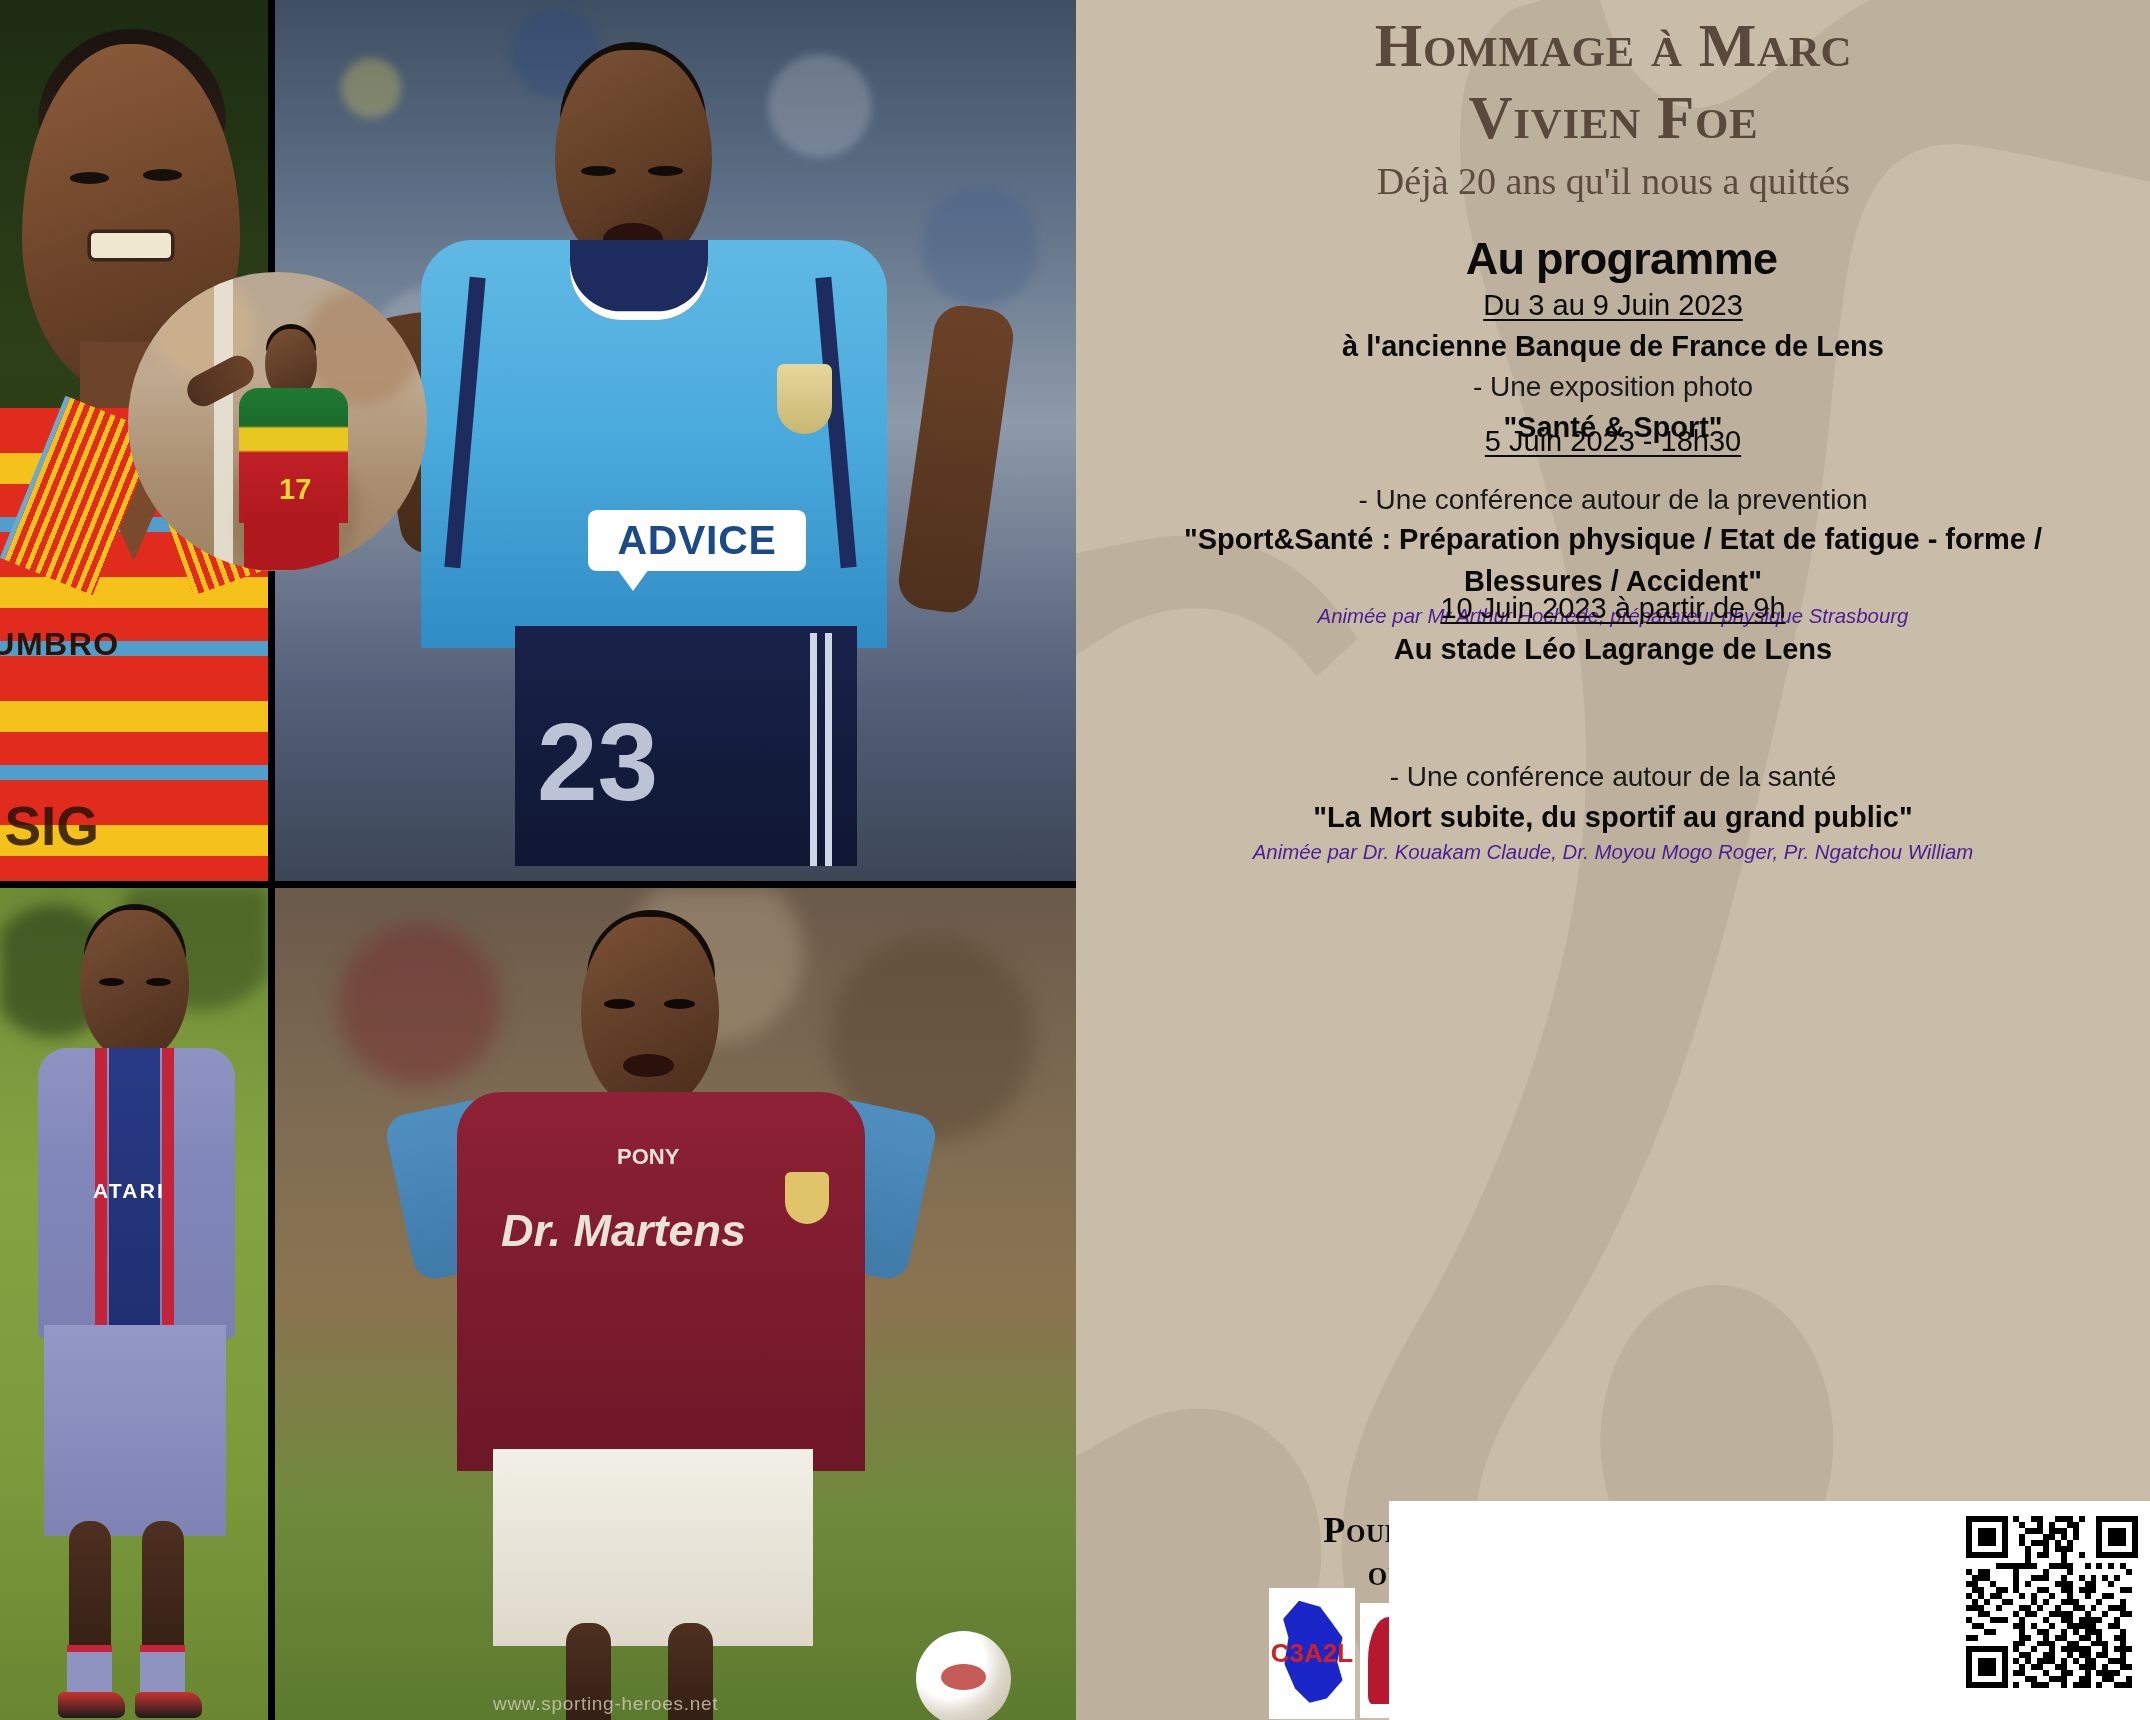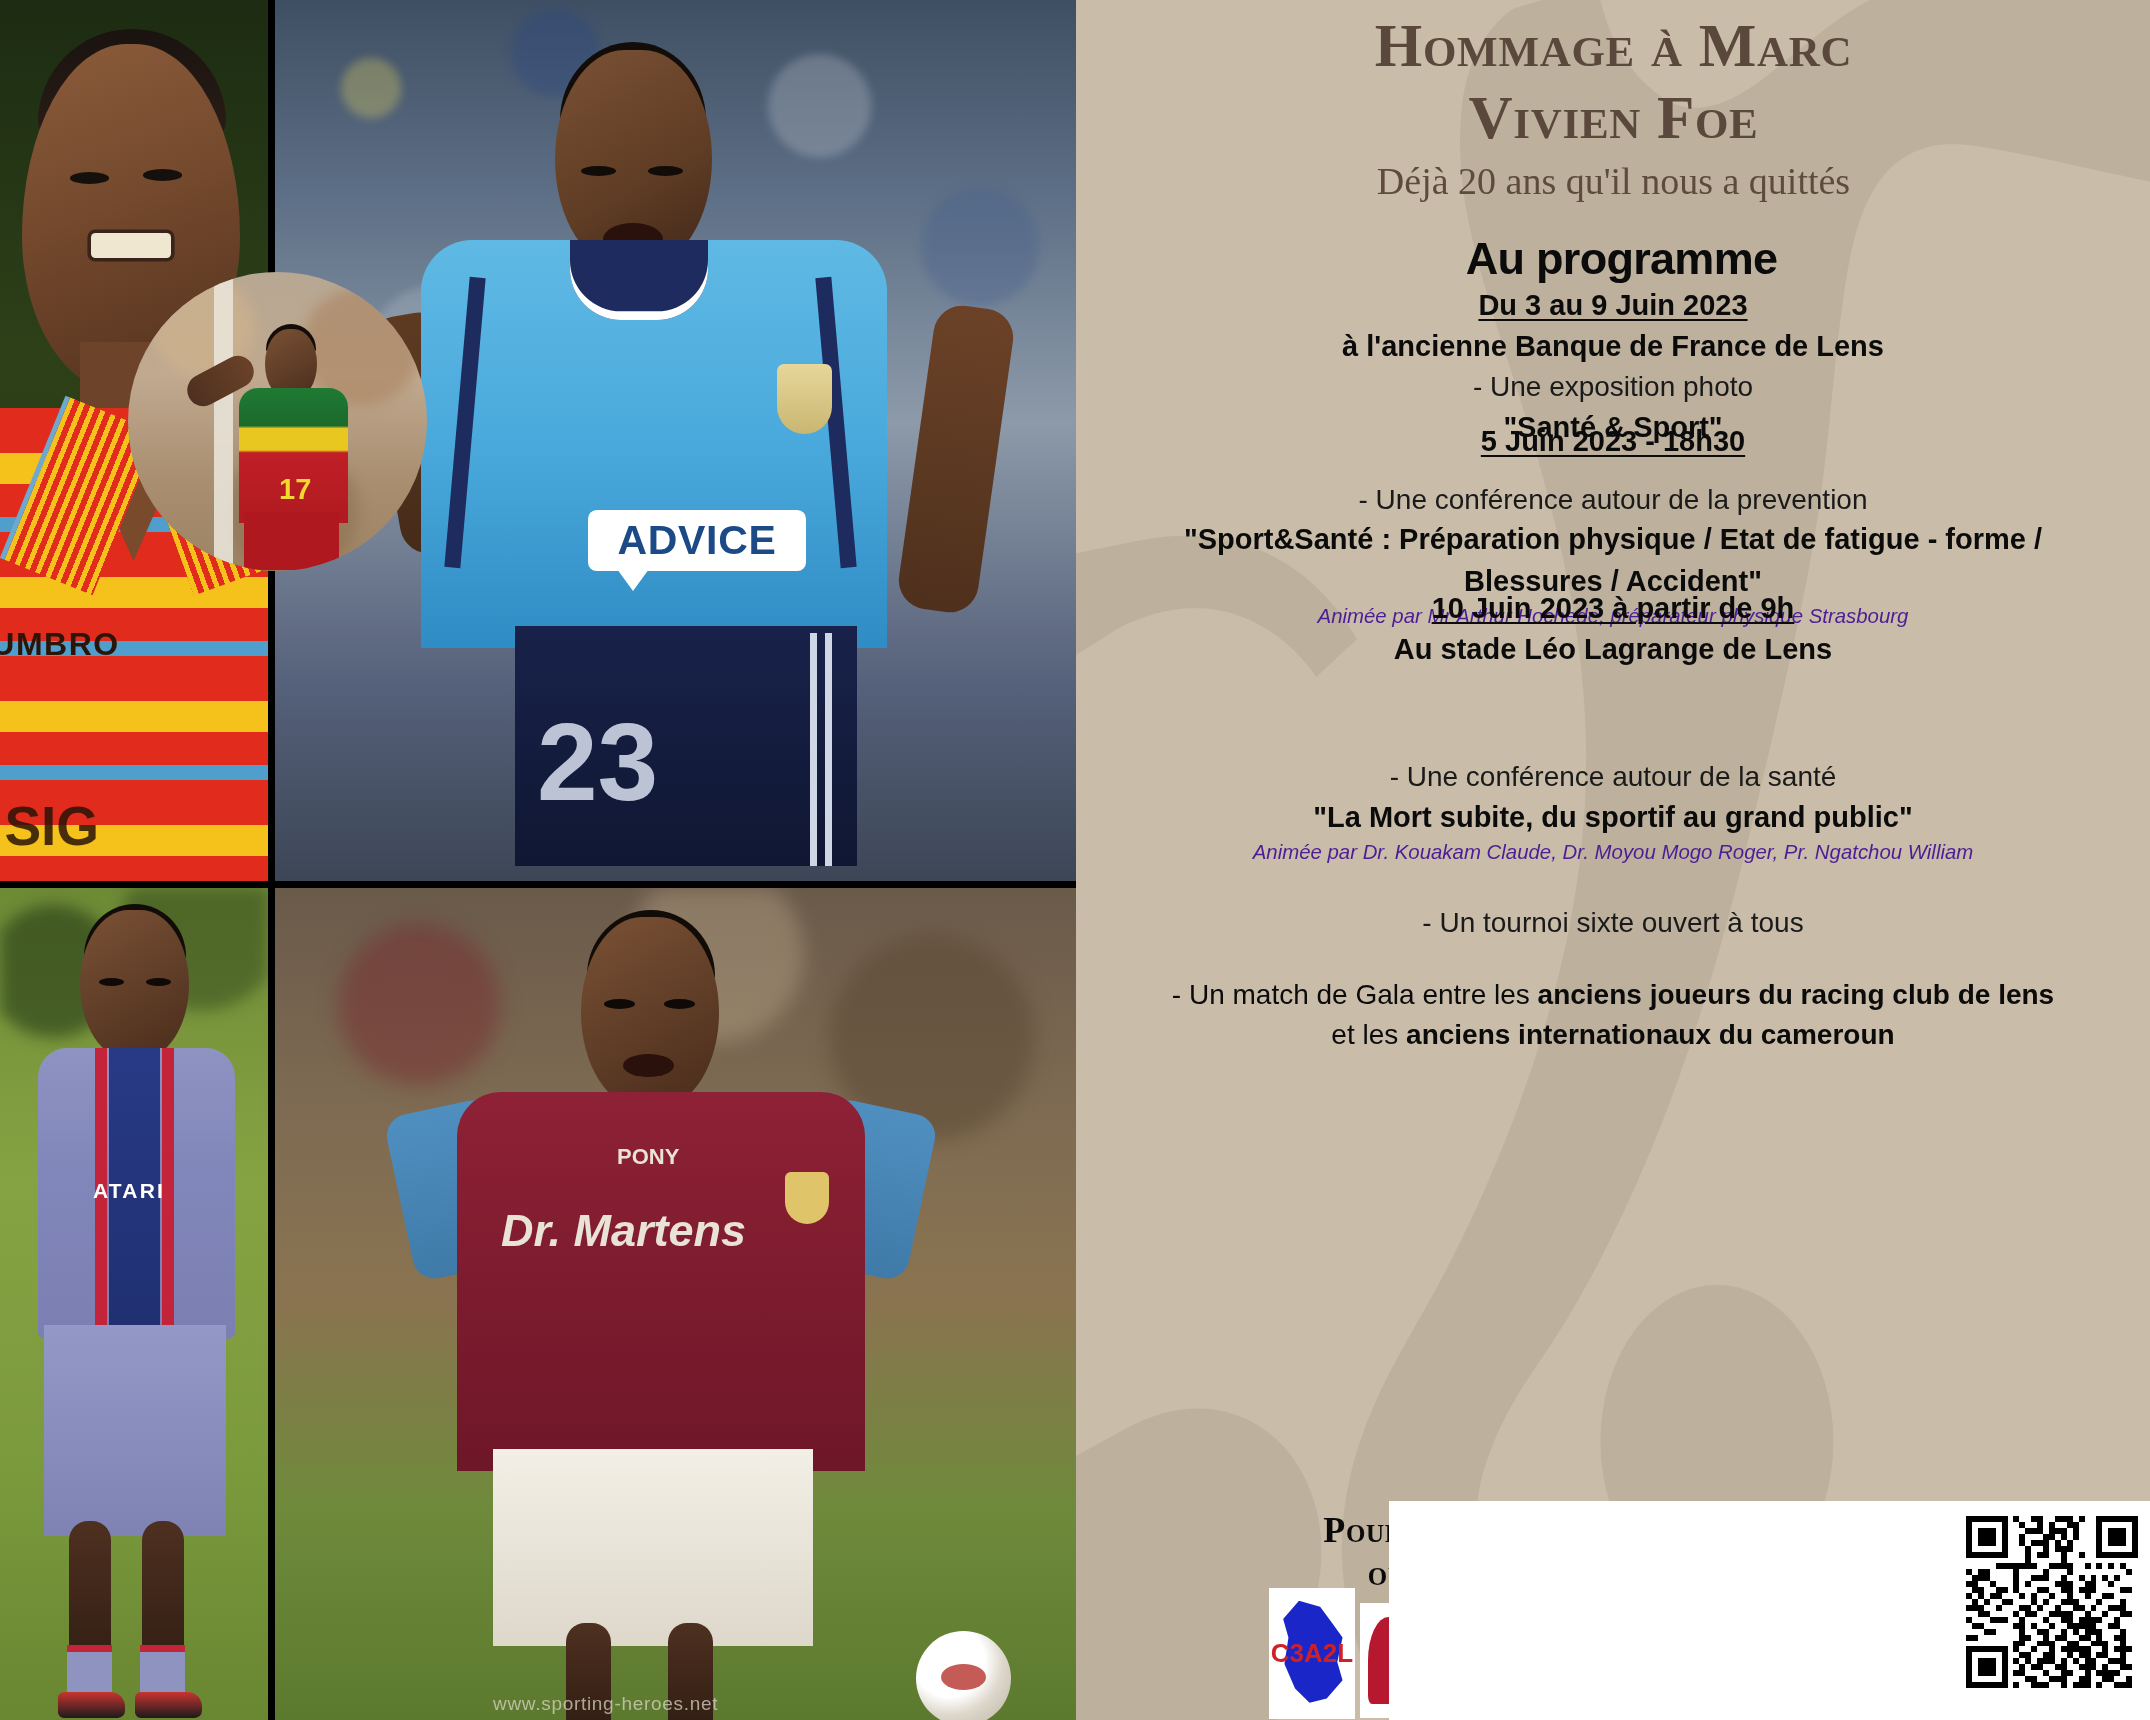--- a/index.html
+++ b/index.html
@@ -165,21 +165,21 @@
   .subtitle{
     position:absolute;left:0;right:0;top:159px;text-align:center;
     color:#5e4b3e;font-family:"Liberation Serif", serif;
     font-size:38px;font-weight:400;
   }
 
   .prog-head{position:absolute;left:0;right:0;top:233px;text-align:center;
     color:#0b0b0b;font-size:45px;font-weight:700;letter-spacing:-0.7px;padding-left:16px;}
 
   .block{position:absolute;left:29px;width:1016px;text-align:center;color:#0b0b0b;}
-  .d-date{font-size:29px;font-weight:700;text-decoration:underline;text-underline-offset:4.4px;}
+  .d-date{font-size:29px;font-weight:400;text-decoration:underline;text-underline-offset:4.4px;}
   .d-bold{font-size:29px;font-weight:700;}
   .d-light{font-size:28px;font-weight:400;color:#1a1a1a;}
   .d-ital{font-size:20.4px;font-style:italic;color:#4c1d95;}
   .ln{line-height:1.42;}
 
   .b1{top:285px;}
   .b2{top:421px;}
   .b3{top:588px;}
   .b4{top:757px;}
   .b5{top:903px;}
@@ -378,26 +378,20 @@
         <div class="d-date">10 Juin 2023 à partir de 9h</div>
         <div class="d-bold">Au stade Léo Lagrange de Lens</div>
       </div>
 
       <div class="block b4 ln">
         <div class="d-light">- Une conférence autour de la santé</div>
         <div class="d-bold">"La Mort subite, du sportif au grand public"</div>
         <div class="d-ital">Animée par Dr. Kouakam Claude, Dr. Moyou Mogo Roger, Pr. Ngatchou William</div>
       </div>
 
-      <div class="block b5 ln">
-        <div class="d-light">- Un tournoi sixte ouvert à tous</div>
-        <div style="height:32px"></div>
-        <div class="mix"><span>- Un match de Gala entre les </span><b>anciens joueurs du racing club de lens</b></div>
-        <div class="mix"><span>et les </span><b>anciens internationaux du cameroun</b></div>
-      </div>
 
       <div class="info">
         <div>Pour plus d'informations : Scan ME</div>
         <div>ou contactez le 06.64.79.63.22</div>
       </div>
     </div>
   </div>
 
   <div class="sponsors">
 

